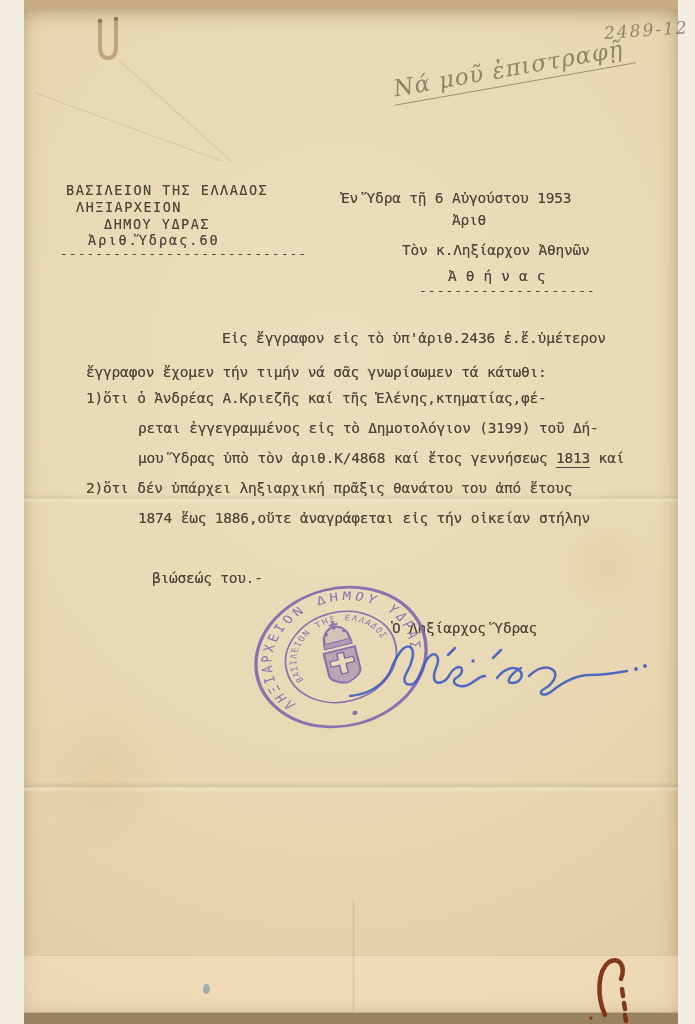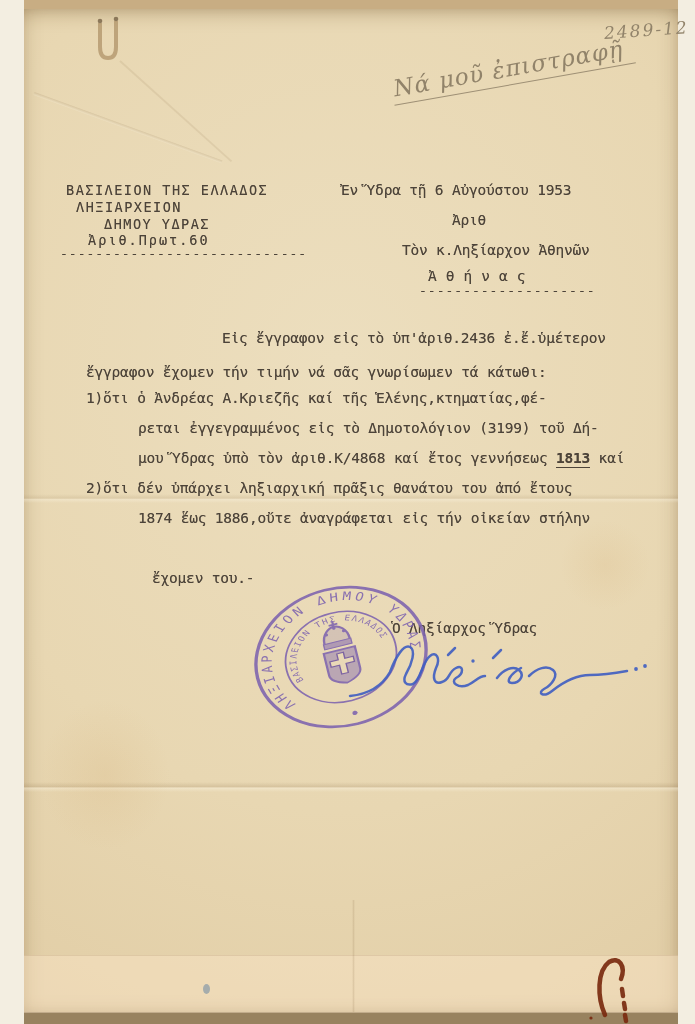--- a/index.html
+++ b/index.html
@@ -30,21 +30,21 @@
   .stain1{left:40px;top:700px;width:130px;height:150px;border-radius:50%;
     background:radial-gradient(closest-side, rgba(205,160,95,.14), rgba(0,0,0,0));}
   .stain2{left:560px;top:520px;width:90px;height:90px;border-radius:50%;
     background:radial-gradient(closest-side, rgba(205,160,95,.12), rgba(0,0,0,0));}
   
   .tw{position:absolute;color:#4c4339;white-space:pre;font-family:"DejaVu Sans Mono",monospace;
       text-shadow:0 0 .6px rgba(76,67,57,.55);}
   .hdr{font-size:13.5px;letter-spacing:1.5px;}
   .bodyline{font-size:14.5px;letter-spacing:-0.2px;}
   .rule-dashes{font-size:13px;letter-spacing:1px;}
-  .u1813{border-bottom:1.4px solid #4c4339;padding-bottom:1px;font-weight:bold;}
+  .u1813{border-bottom:1.4px solid #4c4339;padding-bottom:1px;}
   .city-spaced{letter-spacing:9px;}
   
   .pencil{position:absolute;font-family:"DejaVu Serif",serif;font-style:italic;color:#91836a;}
   .pencil-note{left:392px;top:76px;font-size:23px;transform:rotate(-10deg);transform-origin:left center;
     border-bottom:1.6px solid rgba(145,131,106,.85);padding:0 10px 3px 2px;letter-spacing:1px;}
   .pencil-number{left:604px;top:20px;font-size:17px;transform:rotate(-4deg);letter-spacing:2px;}
   .svg-abs{position:absolute;}
 </style>
 </head>
 <body>
@@ -68,37 +68,37 @@
     <circle cx="12" cy="7" r="2.3" fill="#7d684c" opacity="0.85"></circle>
     <circle cx="28" cy="5" r="2.3" fill="#7d684c" opacity="0.85"></circle>
   </svg>
 
   <div class="pencil pencil-number">2489-12</div>
   <div class="pencil pencil-note">Νά μοῦ ἐπιστραφῇ</div>
 
   <div class="tw hdr" style="left:66px;top:182px;">ΒΑΣΙΛΕΙΟΝ ΤΗΣ ΕΛΛΑΔΟΣ</div>
   <div class="tw hdr" style="left:76px;top:199px;">ΛΗΞΙΑΡΧΕΙΟΝ</div>
   <div class="tw hdr" style="left:104px;top:216px;">ΔΗΜΟΥ ΥΔΡΑΣ</div>
-  <div class="tw hdr" style="left:88px;top:232px;letter-spacing:2px;">Ἀριθ.Πρωτ.60</div>
+  <div class="tw hdr" style="left:88px;top:232px;letter-spacing:2px;">Ἀριθ.Ὕδρας.60</div>
   <div class="tw rule-dashes" style="left:60px;top:246px;">----------------------------</div>
 
-  <div class="tw bodyline" style="left:341px;top:182px;">Ἐν Ὕδρα τῇ 6 Αὐγούστου 1953</div>
+  <div class="tw bodyline" style="left:341px;top:190px;">Ἐν Ὕδρα τῇ 6 Αὐγούστου 1953</div>
   <div class="tw bodyline" style="left:452px;top:212px;">Ἀριθ</div>
   <div class="tw bodyline" style="left:366px;top:242px;margin-left:36px;">Τὸν κ.Ληξίαρχον Ἀθηνῶν</div>
-  <div class="tw bodyline city-spaced" style="left:428px;top:268px;">Ἀθήνας</div>
+  <div class="tw bodyline city-spaced" style="left:448px;top:268px;">Ἀθήνας</div>
   <div class="tw rule-dashes" style="left:419px;top:283px;">--------------------</div>
 
   <div class="tw bodyline" style="left:222px;top:330px;">Εἰς ἔγγραφον εἰς τὸ ὑπ'ἀριθ.2436 ἐ.ἔ.ὑμέτερον</div>
   <div class="tw bodyline" style="left:86px;top:364px;">ἔγγραφον ἔχομεν τήν τιμήν νά σᾶς γνωρίσωμεν τά κάτωθι:</div>
   <div class="tw bodyline" style="left:86px;top:390px;">1)ὅτι ὁ Ἀνδρέας Α.Κριεζῆς καί τῆς Ἑλένης,κτηματίας,φέ-</div>
   <div class="tw bodyline" style="left:138px;top:420px;">ρεται ἐγγεγραμμένος εἰς τὸ Δημοτολόγιον (3199) τοῦ Δή-</div>
   <div class="tw bodyline" style="left:138px;top:450px;"><span>μου Ὕδρας ὑπὸ τὸν ἀριθ.Κ/4868 καί ἔτος γεννήσεως </span><span class="u1813">1813</span><span> καί</span></div>
   <div class="tw bodyline" style="left:86px;top:480px;">2)ὅτι δέν ὑπάρχει ληξιαρχική πρᾶξις θανάτου του ἀπό ἔτους</div>
   <div class="tw bodyline" style="left:138px;top:510px;text-align:center;">1874 ἕως 1886,οὔτε ἀναγράφεται εἰς τήν οἰκείαν στήλην</div>
-  <div class="tw bodyline" style="left:152px;top:570px;">ἔχομεν του.-</div>
+  <div class="tw bodyline" style="left:152px;top:570px;">βιώσεώς του.-</div>
 
   <div class="tw bodyline" style="left:392px;top:620px;">Ὁ Ληξίαρχος Ὕδρας</div>
 
   <svg class="svg-abs" style="left:242px;top:580px;" width="196" height="156" viewBox="0 0 196 156">
     <g transform="translate(99,77) rotate(-14)" fill="none" stroke="#7d63af" opacity="0.88">
       <g transform="scale(1,0.8)">
         <circle r="86" stroke-width="3.4"></circle>
         <circle r="56" stroke-width="1.8"></circle>
         <circle cx="0" cy="72" r="2.6" fill="#7d63af" stroke="none"></circle>
         <path id="ringArc" d="M -49.5 49.5 A 70 70 0 1 1 49.5 49.5" fill="none" stroke="none"></path>

